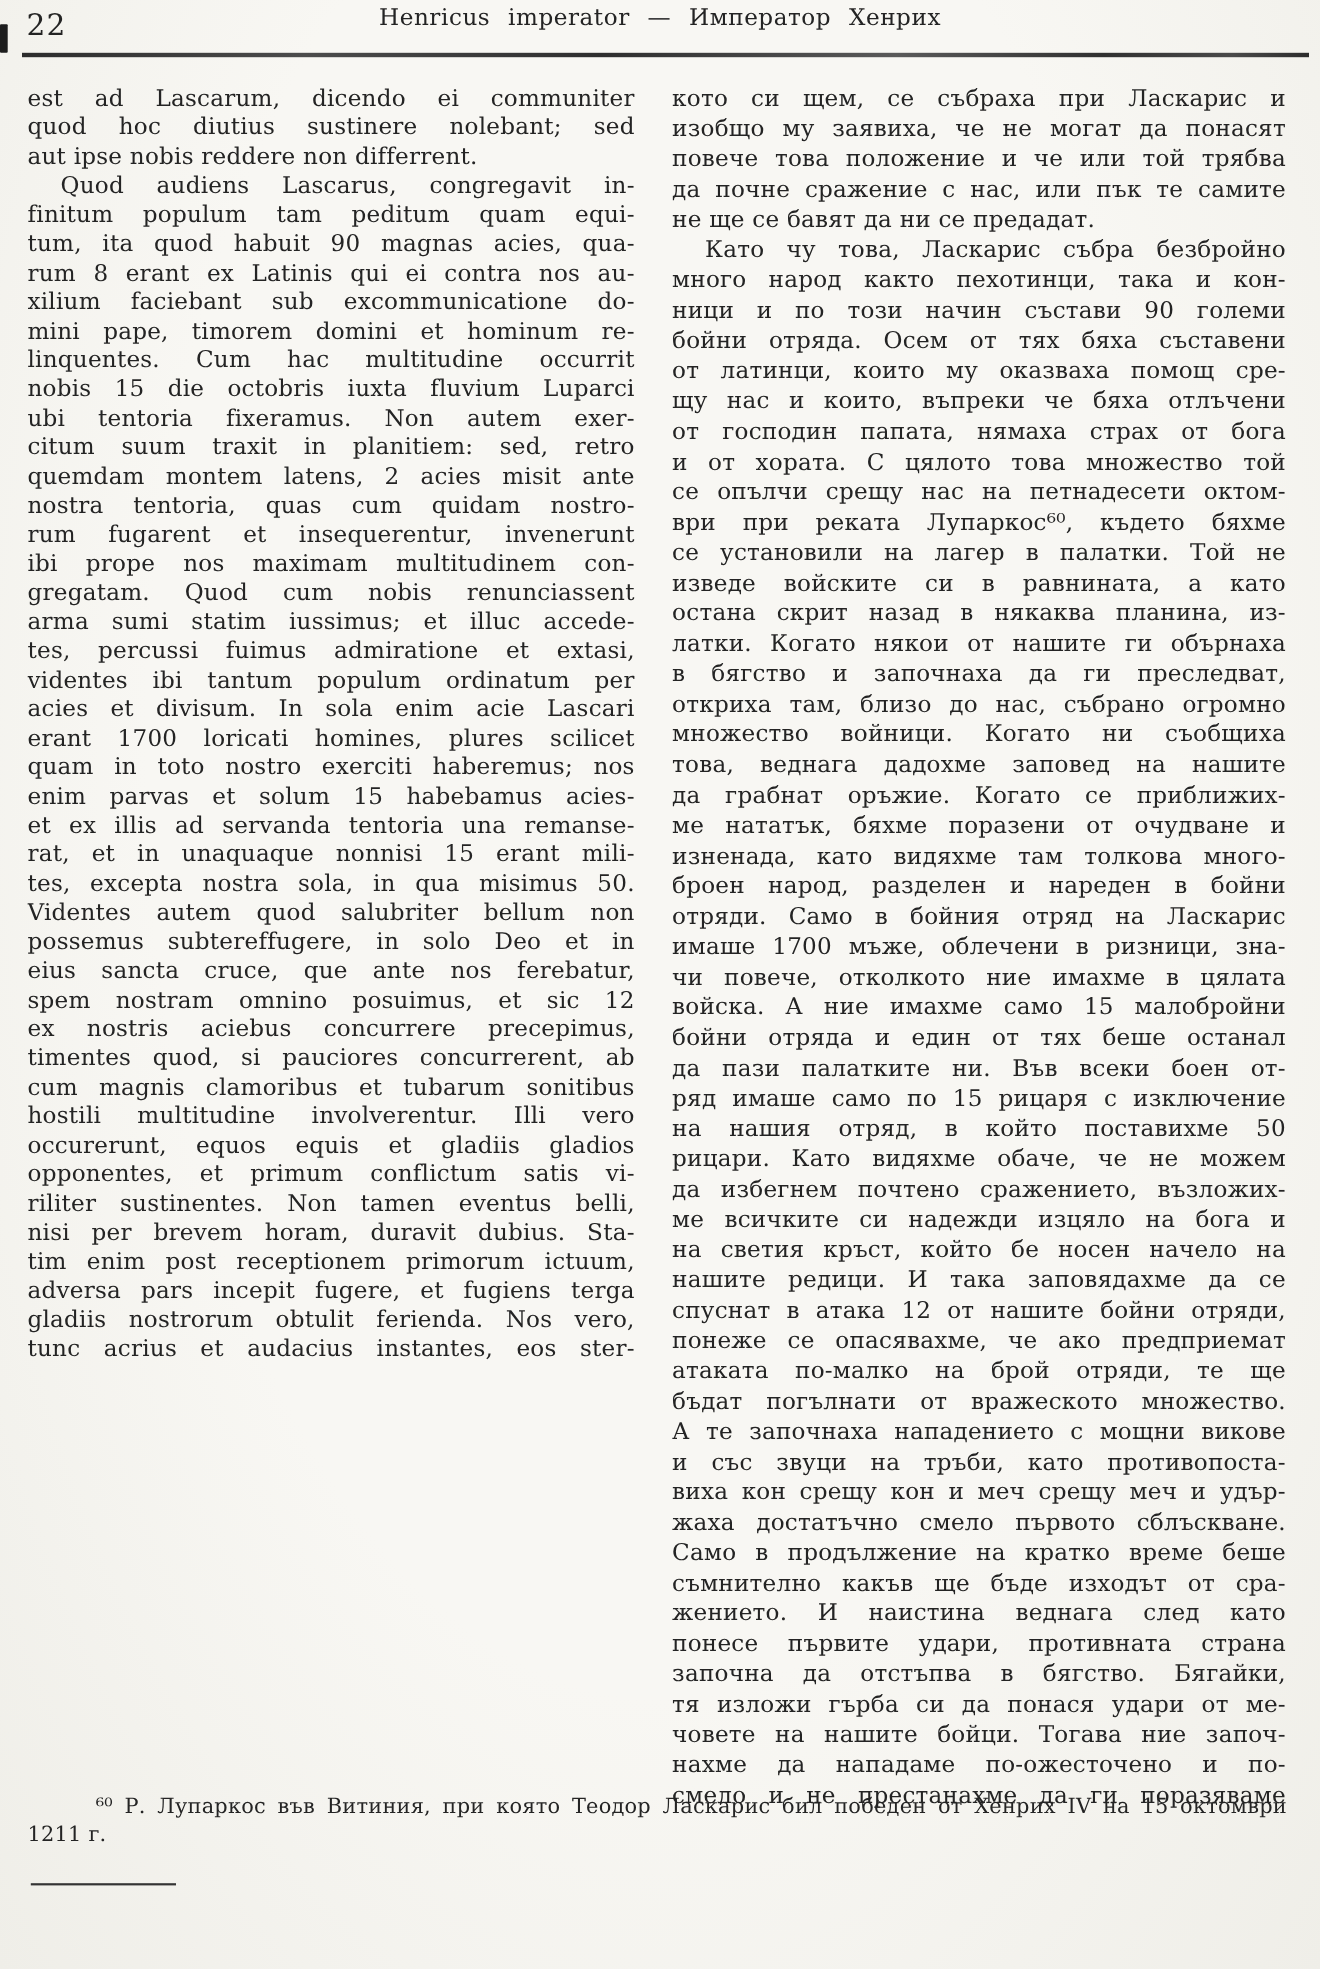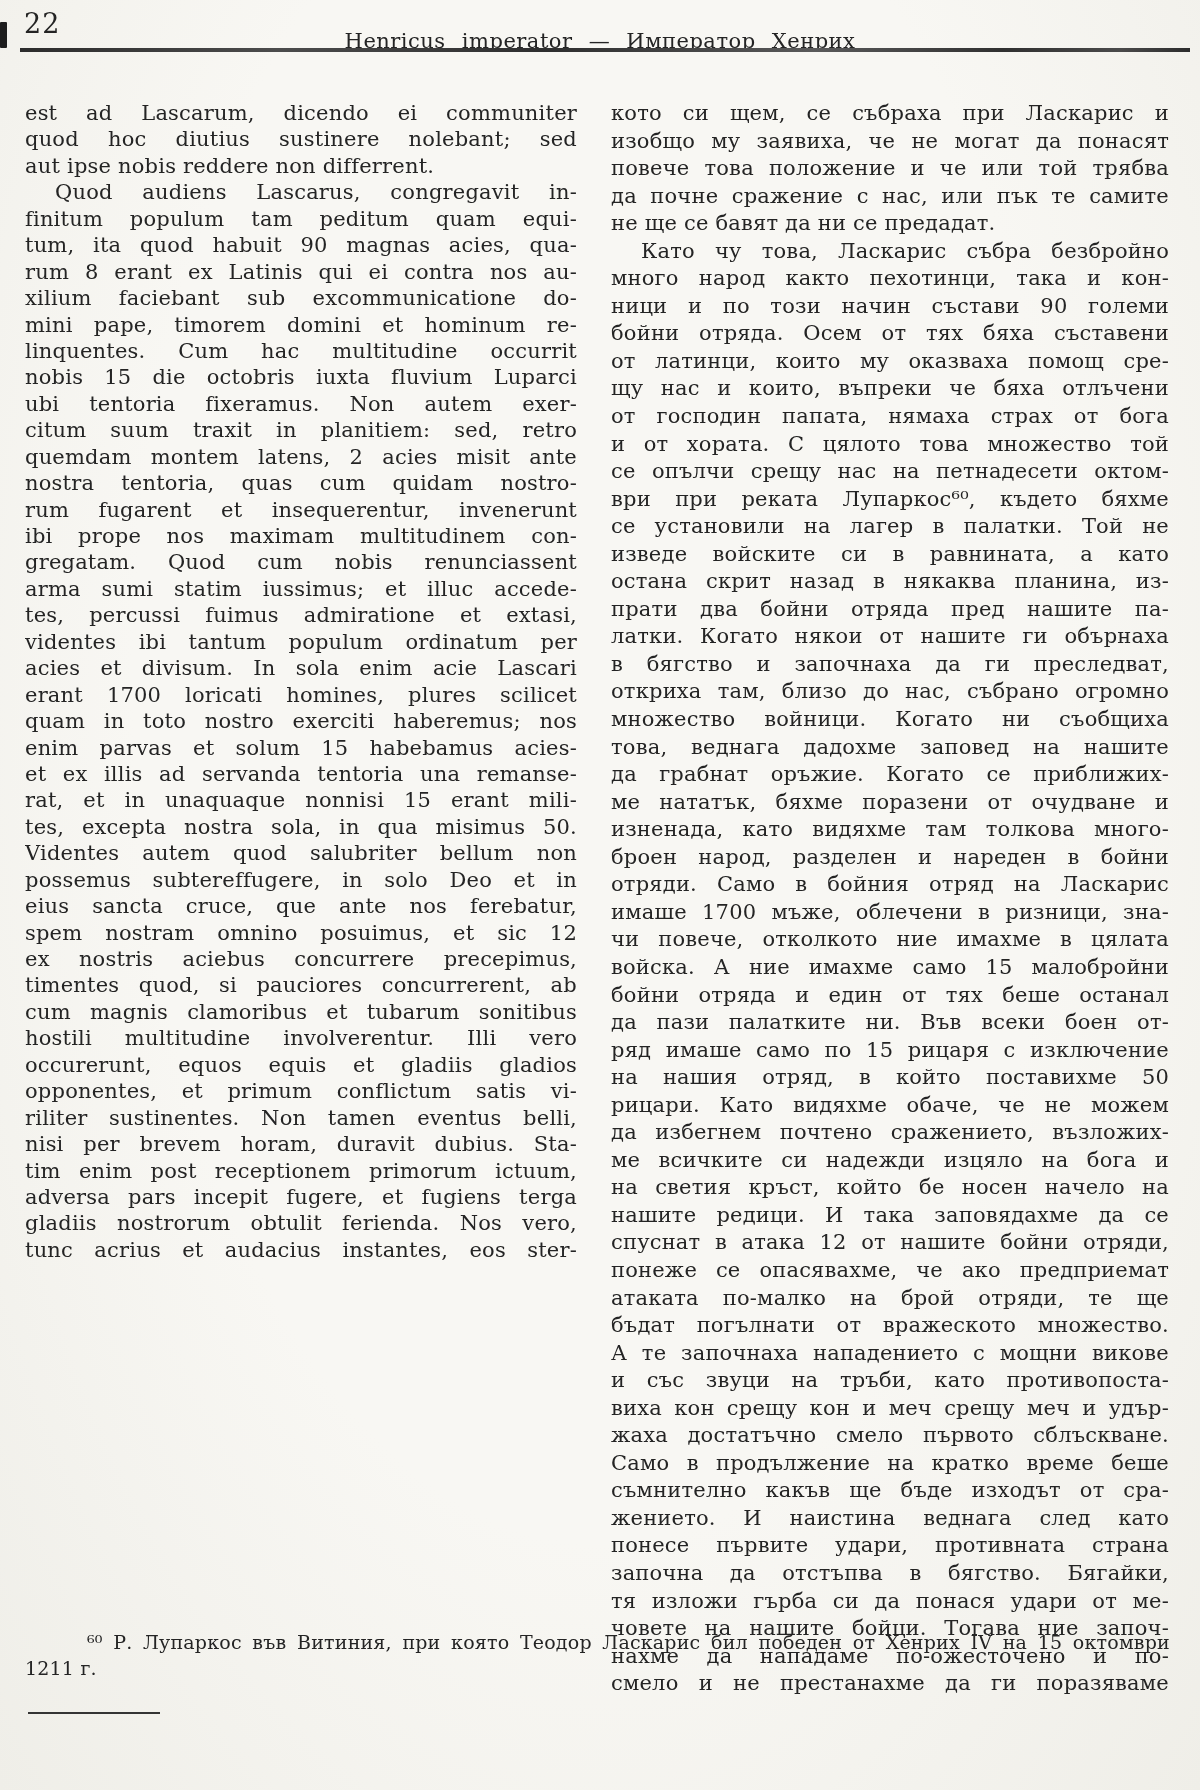--- a/index.html
+++ b/index.html
@@ -25,42 +25,42 @@
 
   
   .pagenum {
     position: absolute;
     left: 24px; top: 8px;
     font-size: 27px;
     letter-spacing: 1px;
   }
   .running-title {
     position: absolute;
-    left: 0; top: 29px;
+    left: 0; top: 4px;
     width: 100%;
     text-align: center;
     font-size: 21px;
     word-spacing: 9px;
     letter-spacing: 0.5px;
   }
   .header-rule {
     position: absolute;
     left: 20px; top: 48px;
     width: 1170px; height: 4px;
     background: linear-gradient(90deg, #2c2c2c 0%, #4c4c4c 22%, #2e2e2e 45%, #5a5a5a 68%, #303030 84%, #4a4a4a 94%, #2c2c2c 100%);
   }
 
   
   .columns {
     position: absolute;
     left: 25px; top: 76px;
     display: flex;
     gap: 34px;
   }
-  .col { display: block; margin-top: 24px; }
+  .col { display: block; }
   #col-left  { width: 552px; --lh: 26.45px; }
   #col-right { width: 558px; --lh: 27.55px; }
 
   .line {
     height: var(--lh);
     line-height: var(--lh);
     font-size: 21px;
     text-align: justify;
     text-align-last: justify;
     overflow: hidden;
@@ -158,21 +158,20 @@
         <div class="line">бойни отряда. Осем от тях бяха съставени</div>
         <div class="line">от латинци, които му оказваха помощ сре-</div>
         <div class="line">щу нас и които, въпреки че бяха отлъчени</div>
         <div class="line">от господин папата, нямаха страх от бога</div>
         <div class="line">и от хората. С цялото това множество той</div>
         <div class="line">се опълчи срещу нас на петнадесети октом-</div>
         <div class="line">ври при реката Лупаркос⁶⁰, където бяхме</div>
         <div class="line">се установили на лагер в палатки. Той не</div>
         <div class="line">изведе войските си в равнината, а като</div>
         <div class="line">остана скрит назад в някаква планина, из-</div>
-        <div class="line">прати два бойни отряда пред нашите па-</div>
         <div class="line">латки. Когато някои от нашите ги обърнаха</div>
         <div class="line">в бягство и започнаха да ги преследват,</div>
         <div class="line">откриха там, близо до нас, събрано огромно</div>
         <div class="line">множество войници. Когато ни съобщиха</div>
         <div class="line">това, веднага дадохме заповед на нашите</div>
         <div class="line">да грабнат оръжие. Когато се приближих-</div>
         <div class="line">ме нататък, бяхме поразени от очудване и</div>
         <div class="line">изненада, като видяхме там толкова много-</div>
         <div class="line">броен народ, разделен и нареден в бойни</div>
         <div class="line">отряди. Само в бойния отряд на Ласкарис</div>

